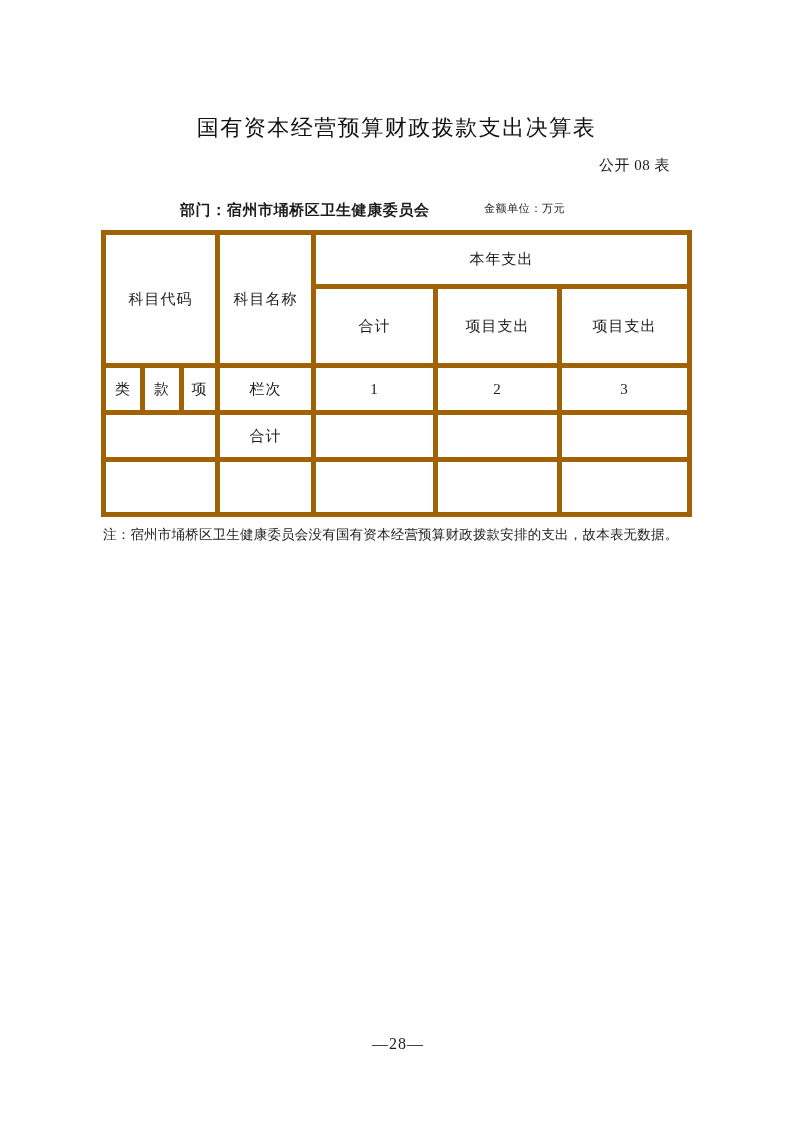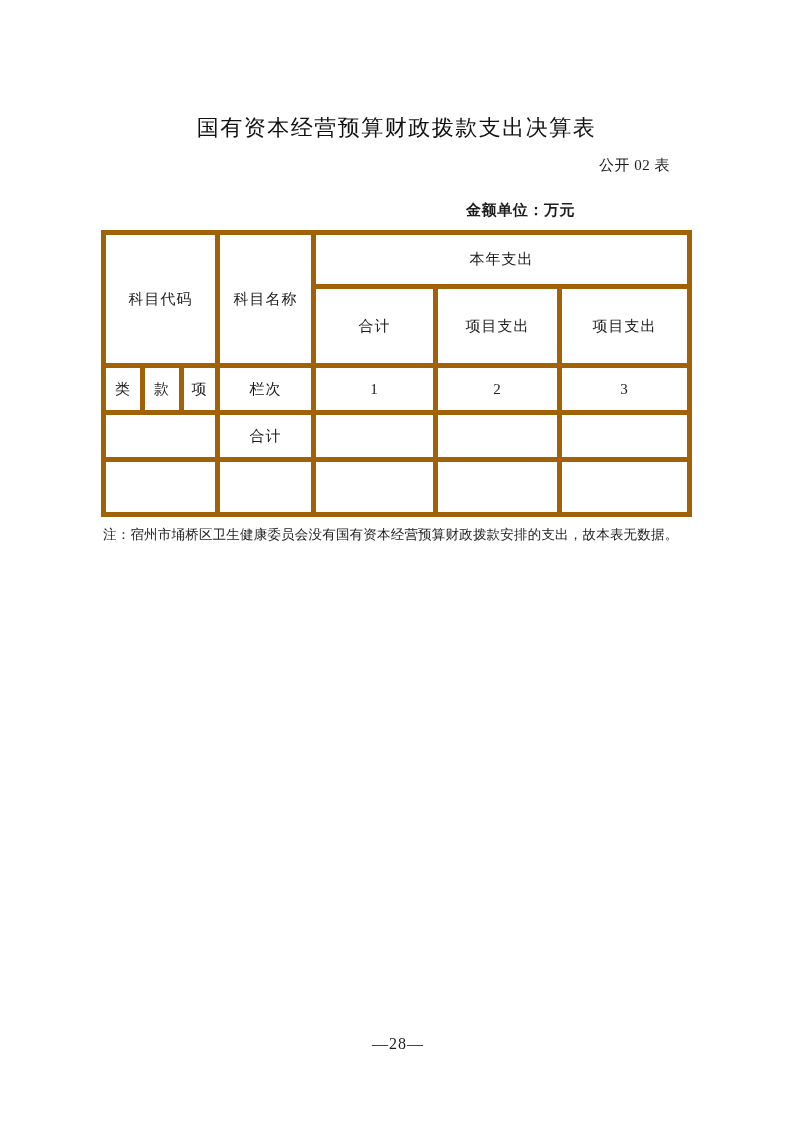--- a/index.html
+++ b/index.html
@@ -42,23 +42,23 @@
     position: absolute;
     top: 201px;
     left: 180px;
     font-size: 15px;
     font-weight: 600;
     letter-spacing: 0.6px;
   }
   .unit-label {
     position: absolute;
     top: 201px;
-    left: 466px;
-    font-size: 15px;
-    font-weight: 700;
+    left: 484px;
+    font-size: 11px;
+    font-weight: 400;
     letter-spacing: 0.6px;
   }
   table.budget-table {
     position: absolute;
     top: 230px;
     left: 101px;
     width: 586px;
     border-collapse: collapse;
     table-layout: fixed;
     border: 2px solid #4c4c4c;
@@ -96,22 +96,23 @@
     letter-spacing: 1px;
   }
 </style>
 </head>
 <body>
 
 <div class="page">
 
   <h1 class="doc-title">国有资本经营预算财政拨款支出决算表</h1>
 
-  <div class="form-code">公开 02 表</div>
+  <div class="form-code">公开 08 表</div>
 
+  <div class="dept-label">部门：宿州市埇桥区卫生健康委员会</div>
 
   <div class="unit-label">金额单位：万元</div>
 
   <table class="budget-table">
     <colgroup>
       <col style="width:39px">
       <col style="width:39px">
       <col style="width:36px">
       <col style="width:96px">
       <col style="width:122px">

